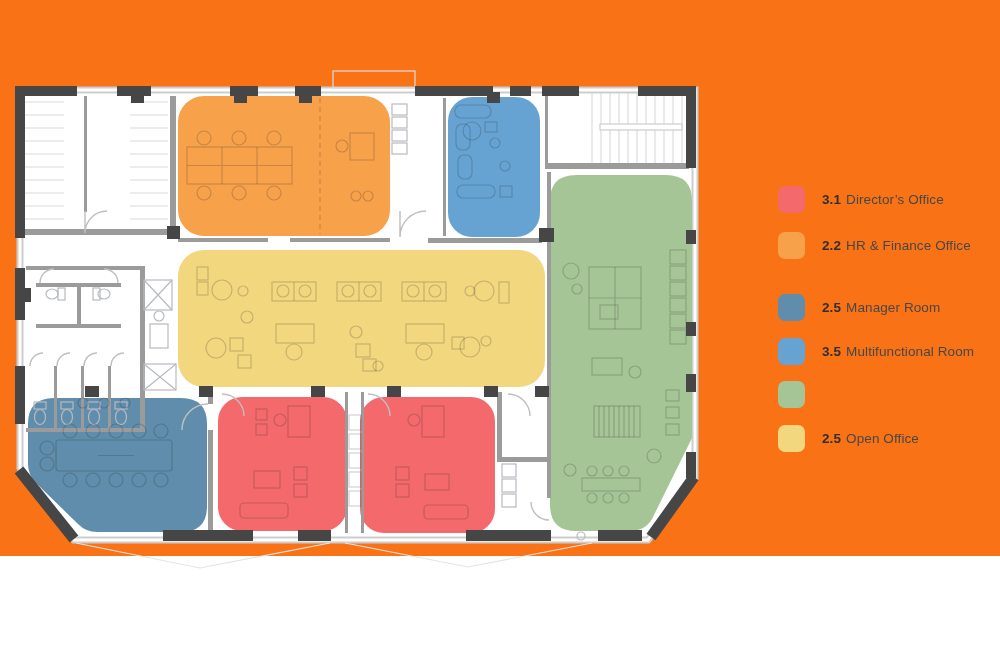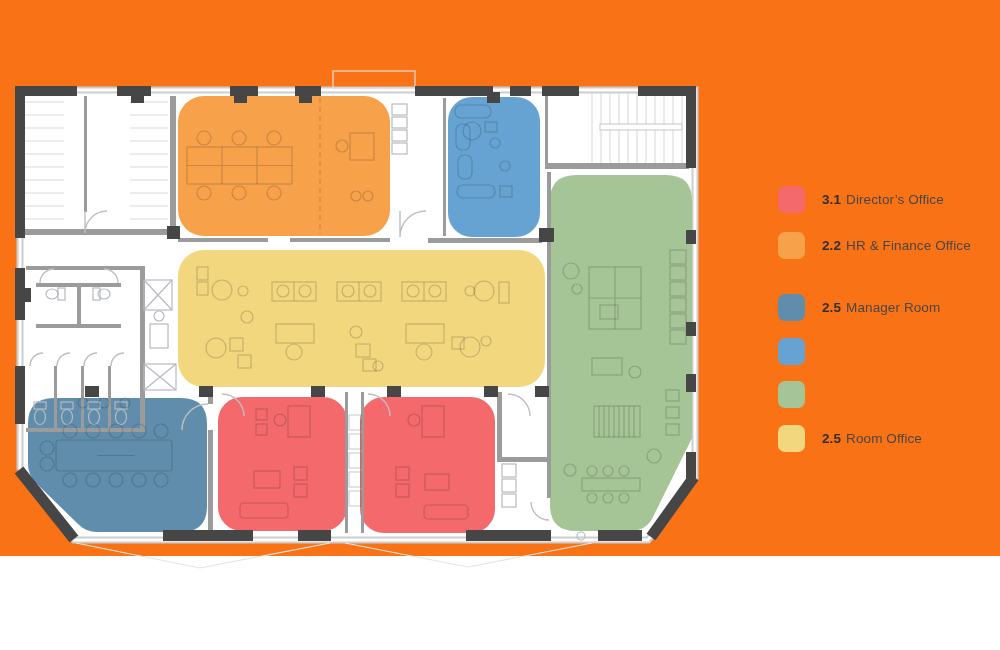--- a/index.html
+++ b/index.html
@@ -325,27 +325,30 @@
 
     <div class="legend-row" style="top:294px">
       <span class="swatch" style="background: rgb(95, 141, 171);"></span>
       <div class="legend-text">
         <div><b>2.5</b><span>Manager Room</span></div>
       </div>
     </div>
 
     <div class="legend-row" style="top:338px">
       <span class="swatch" style="background: rgb(102, 163, 210);"></span>
+      <div class="legend-text">
+        <div><b>3.5</b><span>Multifunctional Room</span></div>
+      </div>
     </div>
 
     <div class="legend-row" style="top:381px">
       <span class="swatch" style="background: rgb(166, 197, 150);"></span>
     </div>
 
     <div class="legend-row" style="top:425px">
       <span class="swatch" style="background: rgb(243, 215, 127);"></span>
       <div class="legend-text">
-        <div><b>2.5</b><span>Room Office</span></div>
+        <div><b>2.5</b><span>Open Office</span></div>
       </div>
     </div>
 
   </div>
 </div>
 
 </body></html>

